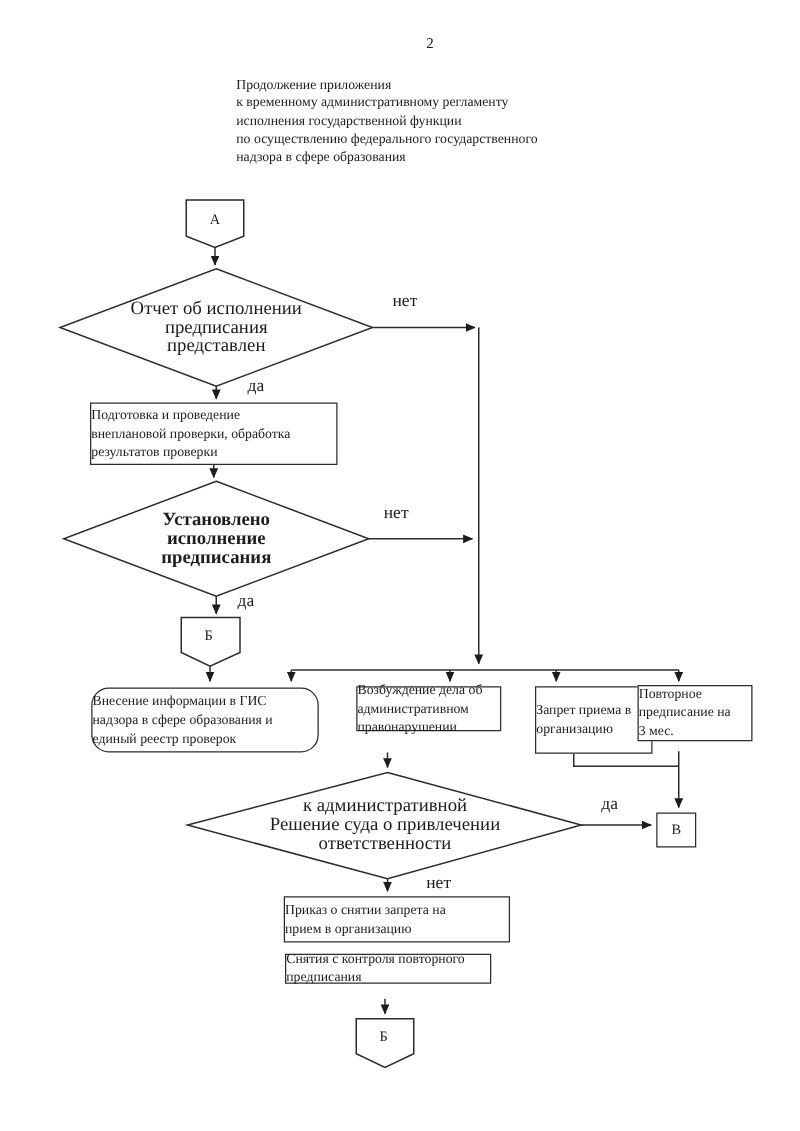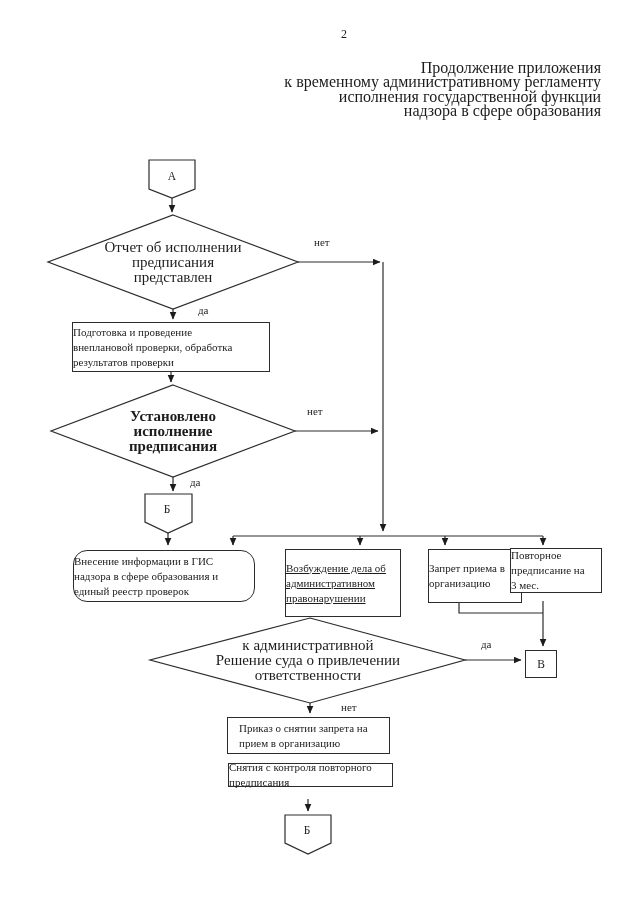--- a/index.html
+++ b/index.html
@@ -4,56 +4,57 @@
 <style>
   html,body{margin:0;padding:0;background:#e8e8e8;}
   .page{
     position:relative;width:640px;height:905px;margin:0 auto;
     background:#ffffff;overflow:hidden;
     font-family:"Liberation Serif","DejaVu Serif",serif;
     color:#1c1c1c;
   }
   .page-number{position:absolute;left:330px;top:27px;width:28px;text-align:center;font-size:12px;}
   .doc-header{
-    position:absolute;top:61px;right:39px;width:400px;
-    text-align:right;font-size:16px;line-height:14.4px;
+    position:absolute;top:61px;right:51px;width:400px;
+    font-size:11px;line-height:14.4px;
   }
   .doc-header div{white-space:nowrap;}
   svg.flow{position:absolute;left:0;top:0;width:640px;height:905px;}
   .rect{
     position:absolute;border:1.2px solid #2c2c2c;background:#fff;
     display:flex;flex-direction:column;justify-content:center;align-items:flex-start;
     text-align:center;font-size:11px;line-height:15px;box-sizing:border-box;
   }
   .rect span{display:block;white-space:nowrap;}
   .dtext{
     position:absolute;text-align:center;font-size:15px;line-height:15px;
   }
   .dtext span{display:block;white-space:nowrap;}
-  .lbl{position:absolute;font-size:11px;line-height:12px;}
+  .lbl{position:absolute;font-size:14px;line-height:12px;}
   .cletter{
     position:absolute;text-align:center;font-size:11.5px;line-height:14px;
   }
   .vbox{
     position:absolute;left:525px;top:650px;width:32px;height:28px;
     border:1.2px solid #2c2c2c;background:#fff;box-sizing:border-box;
     display:flex;align-items:center;justify-content:center;font-size:11.5px;
   }
 </style>
 </head>
 <body>
 
 <div class="page">
 
   <div class="page-number">2</div>
 
   <div class="doc-header">
     <div>Продолжение приложения</div>
     <div>к временному административному регламенту</div>
     <div>исполнения государственной функции</div>
+    <div>по осуществлению федерального государственного</div>
     <div>надзора в сфере образования</div>
   </div>
 
   <svg class="flow" viewBox="0 0 640 905" xmlns="http://www.w3.org/2000/svg">
     <defs>
       <marker id="arr" markerWidth="9" markerHeight="8" refX="7.5" refY="3.5" orient="auto" markerUnits="userSpaceOnUse">
         <path d="M0,0 L8,3.5 L0,7 Z" fill="#1c1c1c"></path>
       </marker>
     </defs>
 
@@ -130,38 +131,38 @@
     <span>внеплановой проверки, обработка</span>
     <span>результатов проверки</span>
   </div>
 
   <div class="rect" style="left:73px;top:550px;width:182px;height:52px;border-radius:14px;">
     <span>Внесение информации в ГИС</span>
     <span>надзора в сфере образования и</span>
     <span>единый реестр проверок</span>
   </div>
 
-  <div class="rect" style="left:285px;top:549px;width:116px;height:68px;text-decoration:underline;">
+  <div class="rect" style="left:285px;top:549px;width:116px;height:36px;">
     <span>Возбуждение дела об</span>
     <span>административном</span>
     <span>правонарушении</span>
   </div>
 
   <div class="rect" style="left:428px;top:549px;width:94px;height:54px;">
     <span>Запрет приема в</span>
     <span>организацию</span>
   </div>
 
   <div class="rect" style="left:510px;top:548px;width:92px;height:45px;">
     <span>Повторное</span>
     <span>предписание на</span>
     <span>3 мес.</span>
   </div>
 
-  <div class="rect" style="left:227px;top:717px;width:163px;height:37px;padding-left:11px;">
+  <div class="rect" style="left:227px;top:717px;width:181px;height:37px;">
     <span>Приказ о снятии запрета на</span>
     <span>прием в организацию</span>
   </div>
 
   <div class="rect" style="left:228px;top:763px;width:165px;height:24px;">
     <span>Снятия с контроля повторного</span>
     <span>предписания</span>
   </div>
 
   <span class="lbl" style="left:314px;top:236px;">нет</span>

